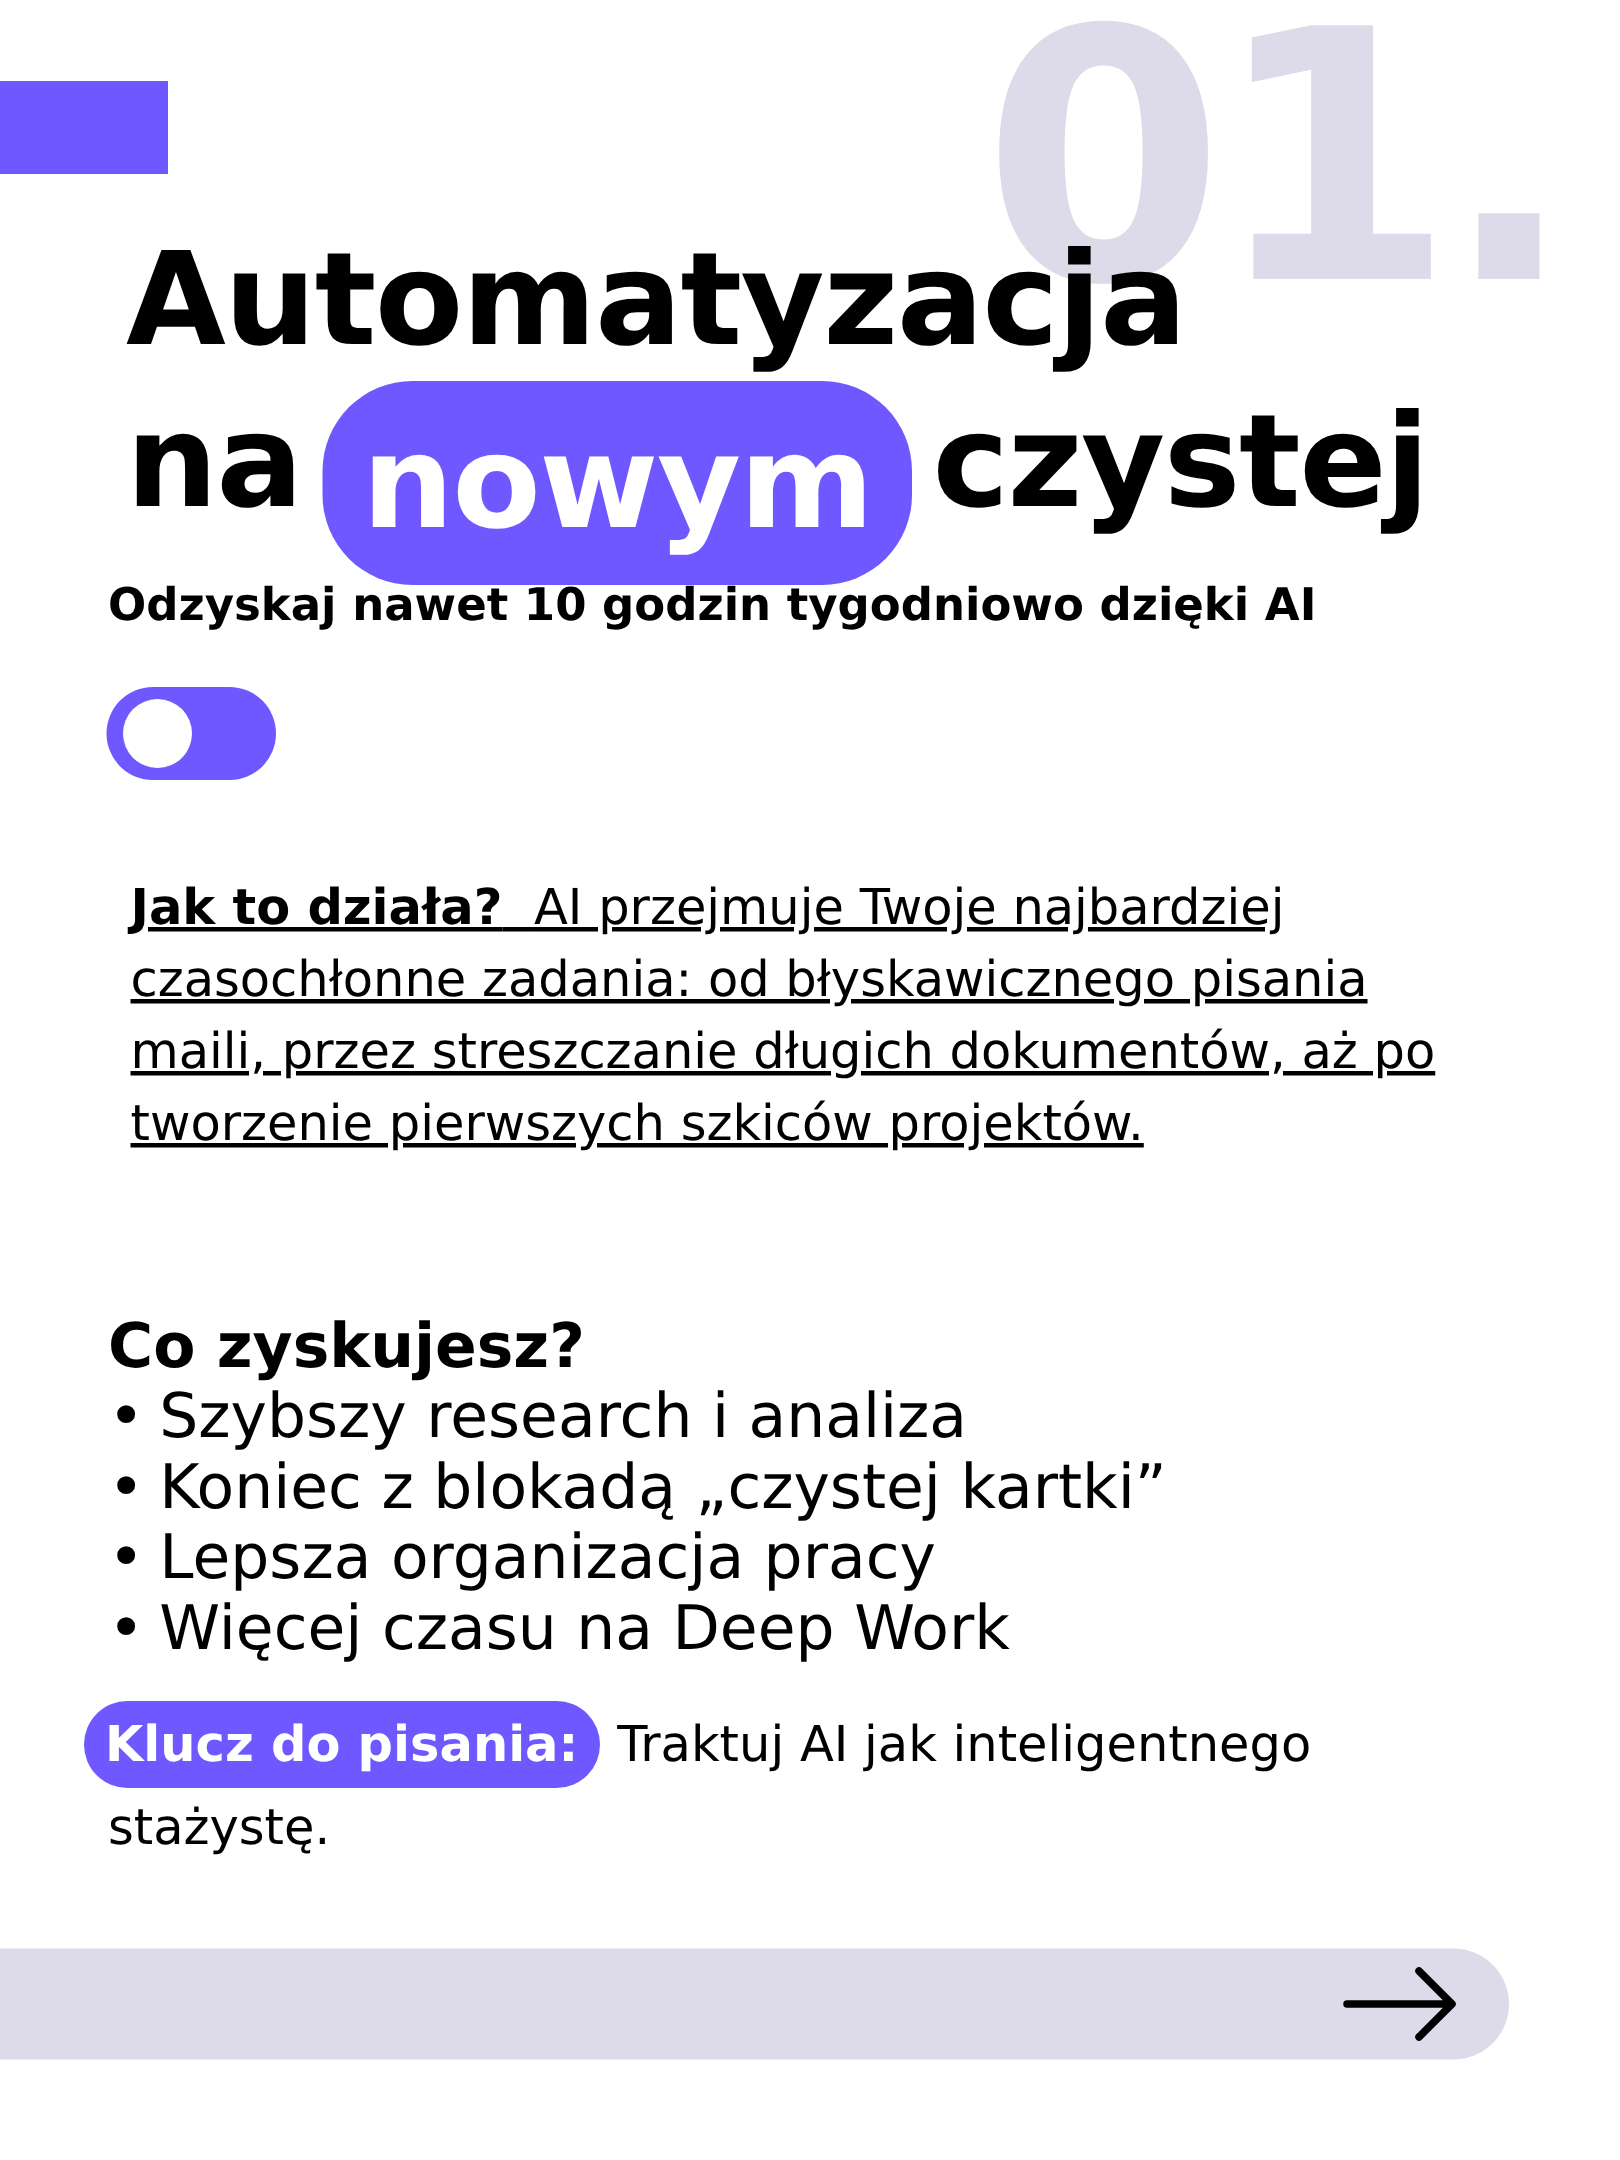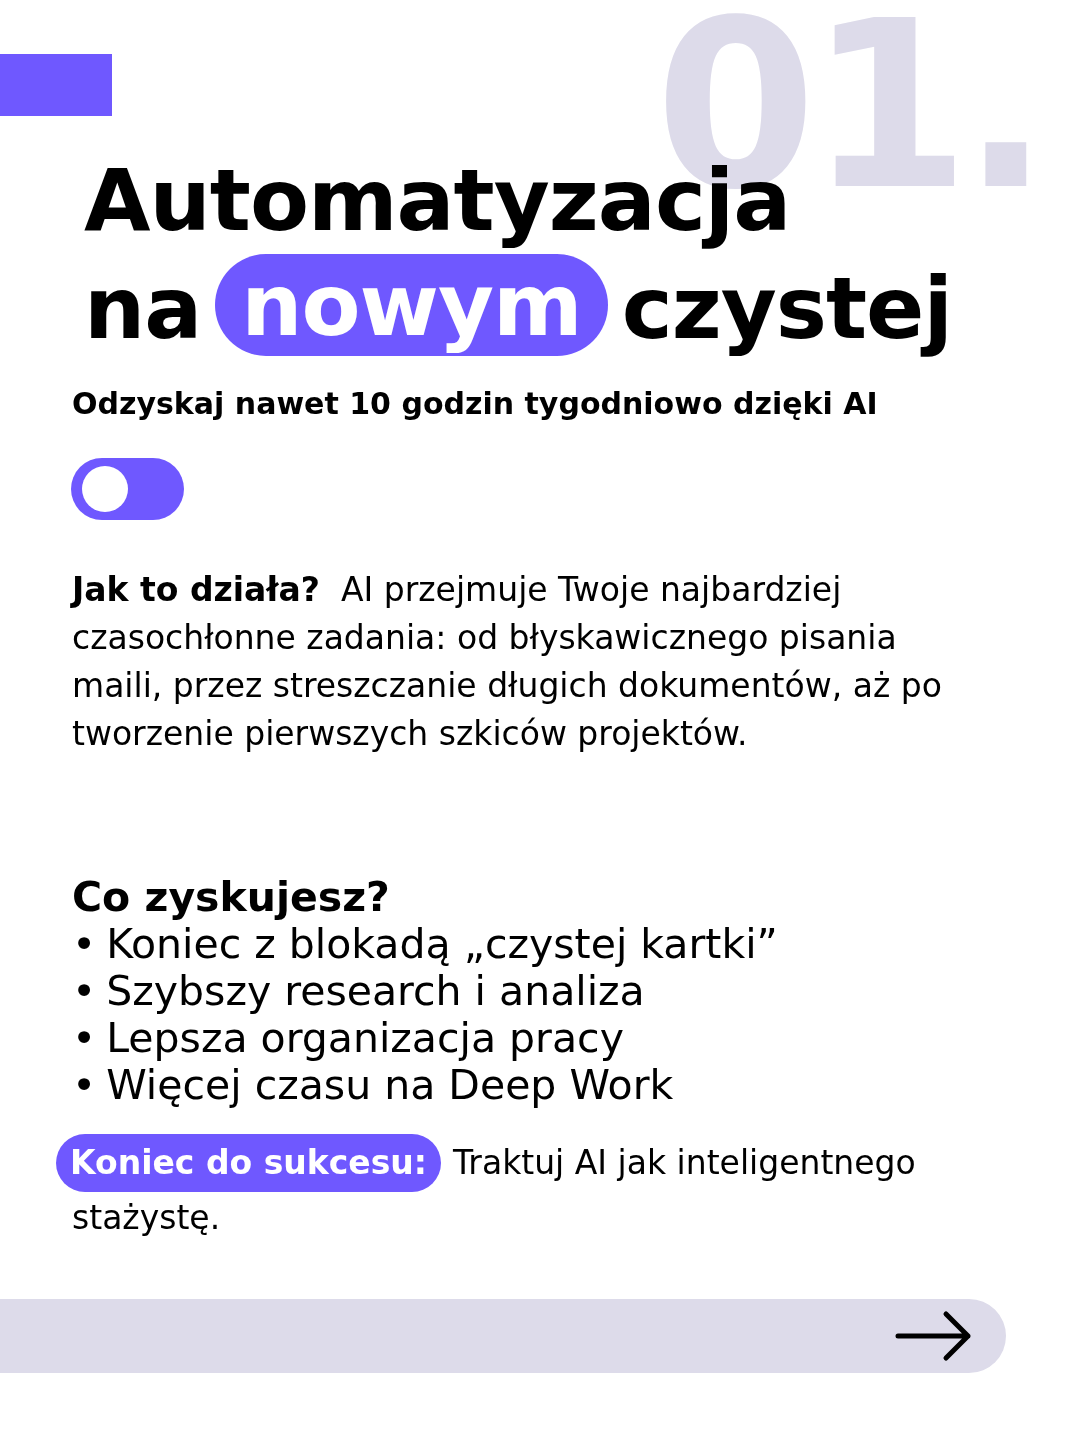--- a/index.html
+++ b/index.html
@@ -13,35 +13,35 @@
   .big-number {
     position: absolute; left: 655px; top: -10px; font-size: 232px; font-weight: bold;
     color: #dddbea; letter-spacing: -8px; line-height: 1; font-family: "DejaVu Sans", sans-serif;
   }
   .title {
     position: absolute; left: 72px; top: 134px; margin: 12px; font-size: 86px; font-weight: bold;
     line-height: 108px; letter-spacing: -1px;
   }
   .title .line2 { display: flex; gap: 14px; }
   .title .pill {
-    background: #6f58ff; color: #fff; border-radius: 60px; padding: 0 26px; height: 102px;
+    background: #6f58ff; color: #fff; border-radius: 60px; padding: 0 26px; height: 136px;
     display: inline-flex; align-items: center;
   }
   .subtitle {
     position: absolute; left: 72px; top: 386px; font-size: 30px; font-weight: bold; margin: 0;
   }
   .toggle {
     position: absolute; left: 71px; top: 458px; width: 113px; height: 62px; border-radius: 31px;
     background: #6f58ff;
   }
   .toggle .knob {
     position: absolute; left: 11px; top: 8px; width: 46px; height: 46px; border-radius: 50%; background: #fff;
   }
   .para {
-    position: absolute; left: 72px; top: 566px; width: 900px; font-size: 33px; line-height: 48px; margin: 0;
+    position: absolute; left: 72px; top: 566px; width: 900px; font-size: 33px; line-height: 48px; margin: 15px; text-decoration: underline;
   }
   .para b { font-weight: bold; }
   .gains {
     position: absolute; left: 72px; top: 874px; font-size: 41px; line-height: 47px;
   }
   .gains .head { font-weight: bold; }
   .gains ul { list-style: none; margin: 0; padding: 0; }
   .gains li::before { content: "\2022"; margin-right: 10px; }
   .key {
     position: absolute; left: 56px; top: 1134px; width: 880px; font-size: 33px; line-height: 52px;
@@ -81,29 +81,29 @@
 </div>
 
 <p class="para">
   <b>Jak to działa?</b>&nbsp;
   <span>AI przejmuje Twoje najbardziej czasochłonne zadania: od błyskawicznego pisania maili, przez streszczanie długich dokumentów, aż po tworzenie pierwszych szkiców projektów.</span>
 </p>
 
 <div class="gains">
   <div class="head">Co zyskujesz?</div>
   <ul>
+    <li>Szybszy research i analiza</li>
     <li>Koniec z blokadą „czystej kartki”</li>
-    <li>Szybszy research i analiza</li>
     <li>Lepsza organizacja pracy</li>
     <li>Więcej czasu na Deep Work</li>
   </ul>
 </div>
 
 <div class="key">
-  <span class="badge">Koniec do sukcesu:</span><span>Traktuj AI jak inteligentnego</span>
+  <span class="badge">Klucz do pisania:</span><span>Traktuj AI jak inteligentnego</span>
   <span class="rest2">stażystę.</span>
 </div>
 
 <div class="nav-bar">
   <svg class="arrow" viewBox="0 0 84 54">
     <path d="M4 27 H74 M52 5 L74 27 L52 49" fill="none" stroke="#000" stroke-width="5" stroke-linecap="round" stroke-linejoin="round"></path>
   </svg>
 </div>
 
 </body></html>

